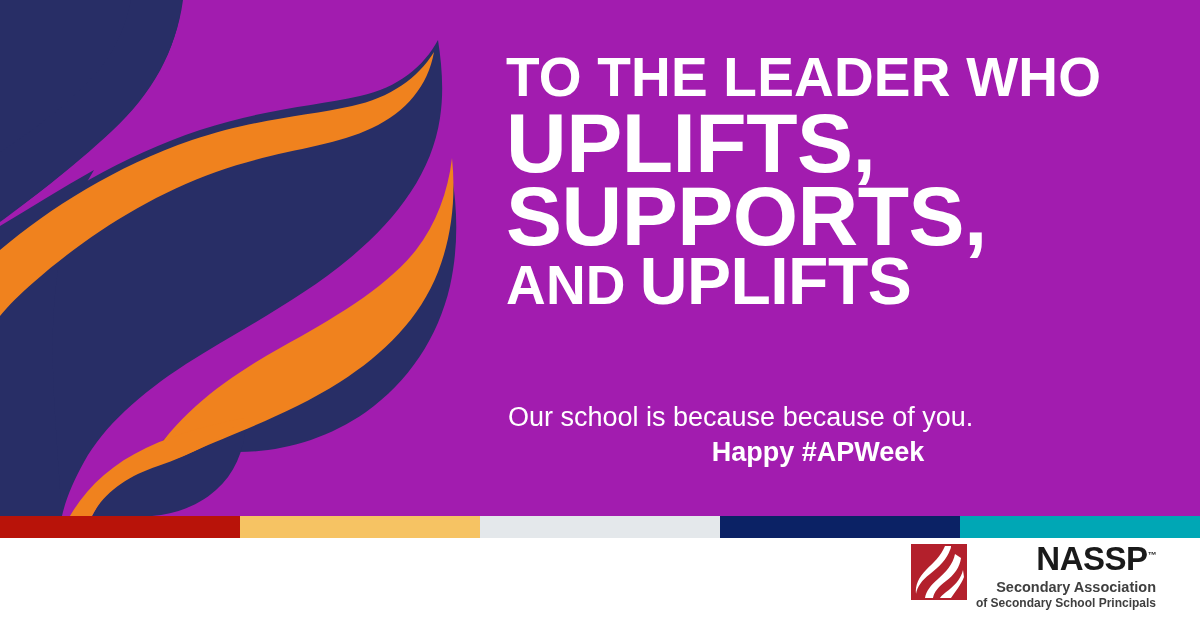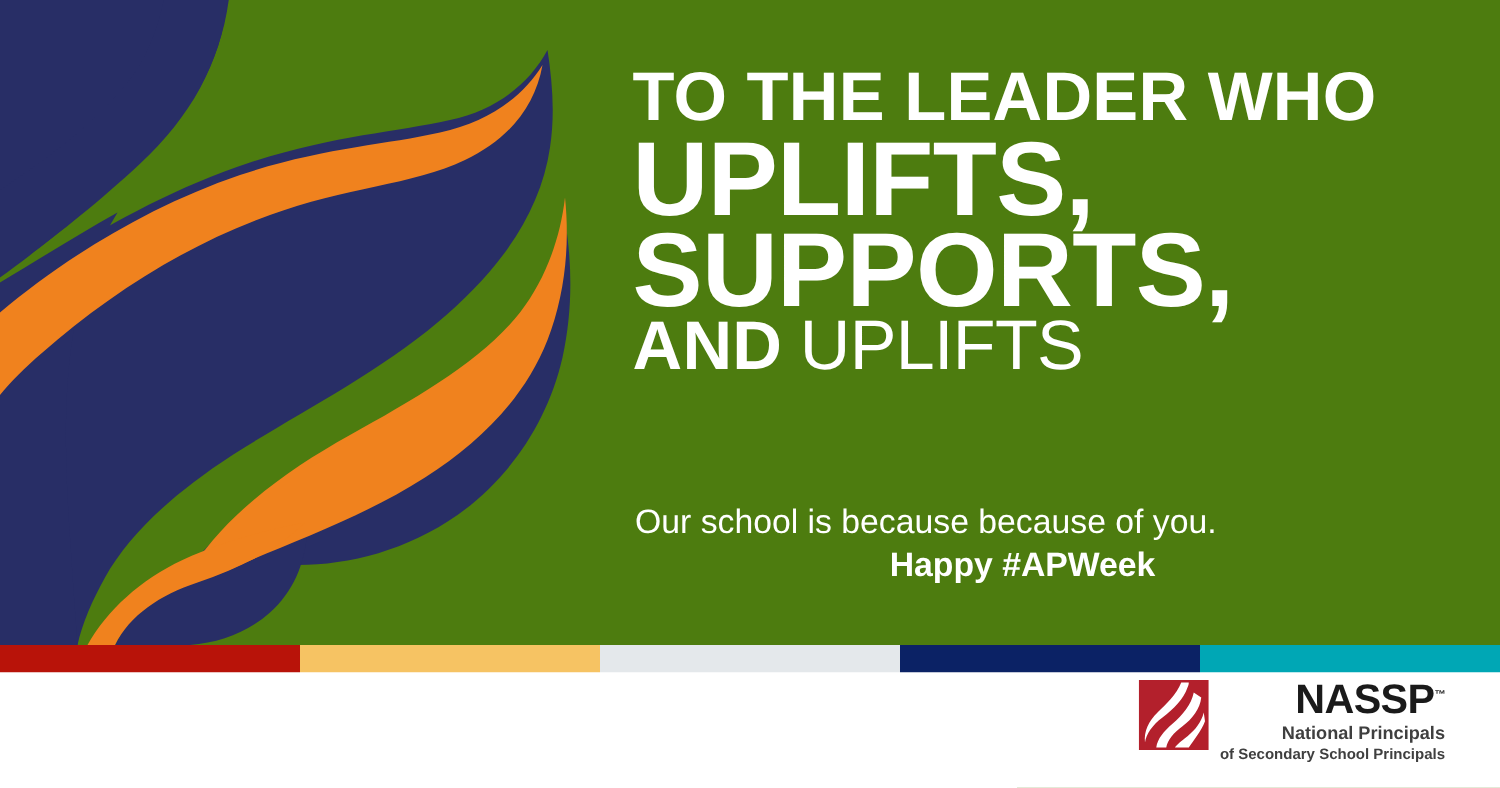--- a/index.html
+++ b/index.html
@@ -75,22 +75,22 @@
     display: flex;
     align-items: flex-end;
     gap: 14px;
   }
   .line-4 .small-and {
     font-size: 55px;
     font-weight: 700;
     letter-spacing: 0.2px;
   }
   .line-4 .big-uplifts {
-    font-size: 56px;
-    font-weight: 400;
+    font-size: 66px;
+    font-weight: 700;
     letter-spacing: -0.5px;
   }
   
   .subcopy {
     position: absolute;
     left: 508px;
     top: 400px;
     width: 620px;
   }
   .sub-line {
@@ -173,21 +173,21 @@
     color: #3F3F3F;
     line-height: 1.18;
     white-space: nowrap;
   }
 </style>
 </head>
 <body>
 
 <div class="canvas">
 
-  <div class="poster" style="background: #4d7c0f;">
+  <div class="poster" style="background: #a21caf;">
 
     <div class="flame-wrap">
       <svg class="flame-svg" viewBox="0 0 460 516" xmlns="http://www.w3.org/2000/svg" aria-hidden="true">
         <g fill="#282E66">
 
           <path d="M183 0 C176 52 150 96 108 134 C62 175 24 205 0 222 L0 0 Z M183 0 C183 0 184 0 184 0 Z"></path>
           <path d="M131 0 C174 0 182 0 182 0 C177 50 152 94 112 131 C70 170 28 202 0 220 L0 152 C40 126 84 92 108 58 C120 40 127 19 131 0 Z"></path>
 
           <path d="M0 238 C54 198 122 156 200 130 C268 108 316 106 360 96 C398 88 424 66 438 40
                    C442 66 444 92 440 118 C432 172 398 218 350 258 C300 300 236 332 186 364
@@ -249,19 +249,19 @@
       <svg class="logo-mark" viewBox="0 0 56 56" xmlns="http://www.w3.org/2000/svg" aria-hidden="true">
         <rect x="0" y="0" width="56" height="56" fill="#B3202C"></rect>
         <g fill="#FFFFFF">
           <path d="M34 2 C30 12 22 19 15 26 C8 33 4 41 5 50 C6 43 11 36 19 30 C28 23 36 15 39 6 C40 4 40 3 40 2 Z"></path>
           <path d="M44 10 C42 20 35 28 27 35 C20 41 15 47 14 54 L22 54 C23 48 28 42 35 37 C43 31 49 23 50 14 Z"></path>
           <path d="M52 26 C50 34 45 40 39 45 C34 49 30 52 29 54 L40 54 C44 48 50 41 53 33 Z"></path>
         </g>
       </svg>
       <div class="logo-text">
         <div class="logo-wordmark"><span>NASSP</span><span class="logo-tm">™</span></div>
-        <div class="logo-sub1">National Principals</div>
+        <div class="logo-sub1">Secondary Association</div>
         <div class="logo-sub2">of Secondary School Principals</div>
       </div>
     </div>
   </div>
 
 </div>
 
 </body></html>

